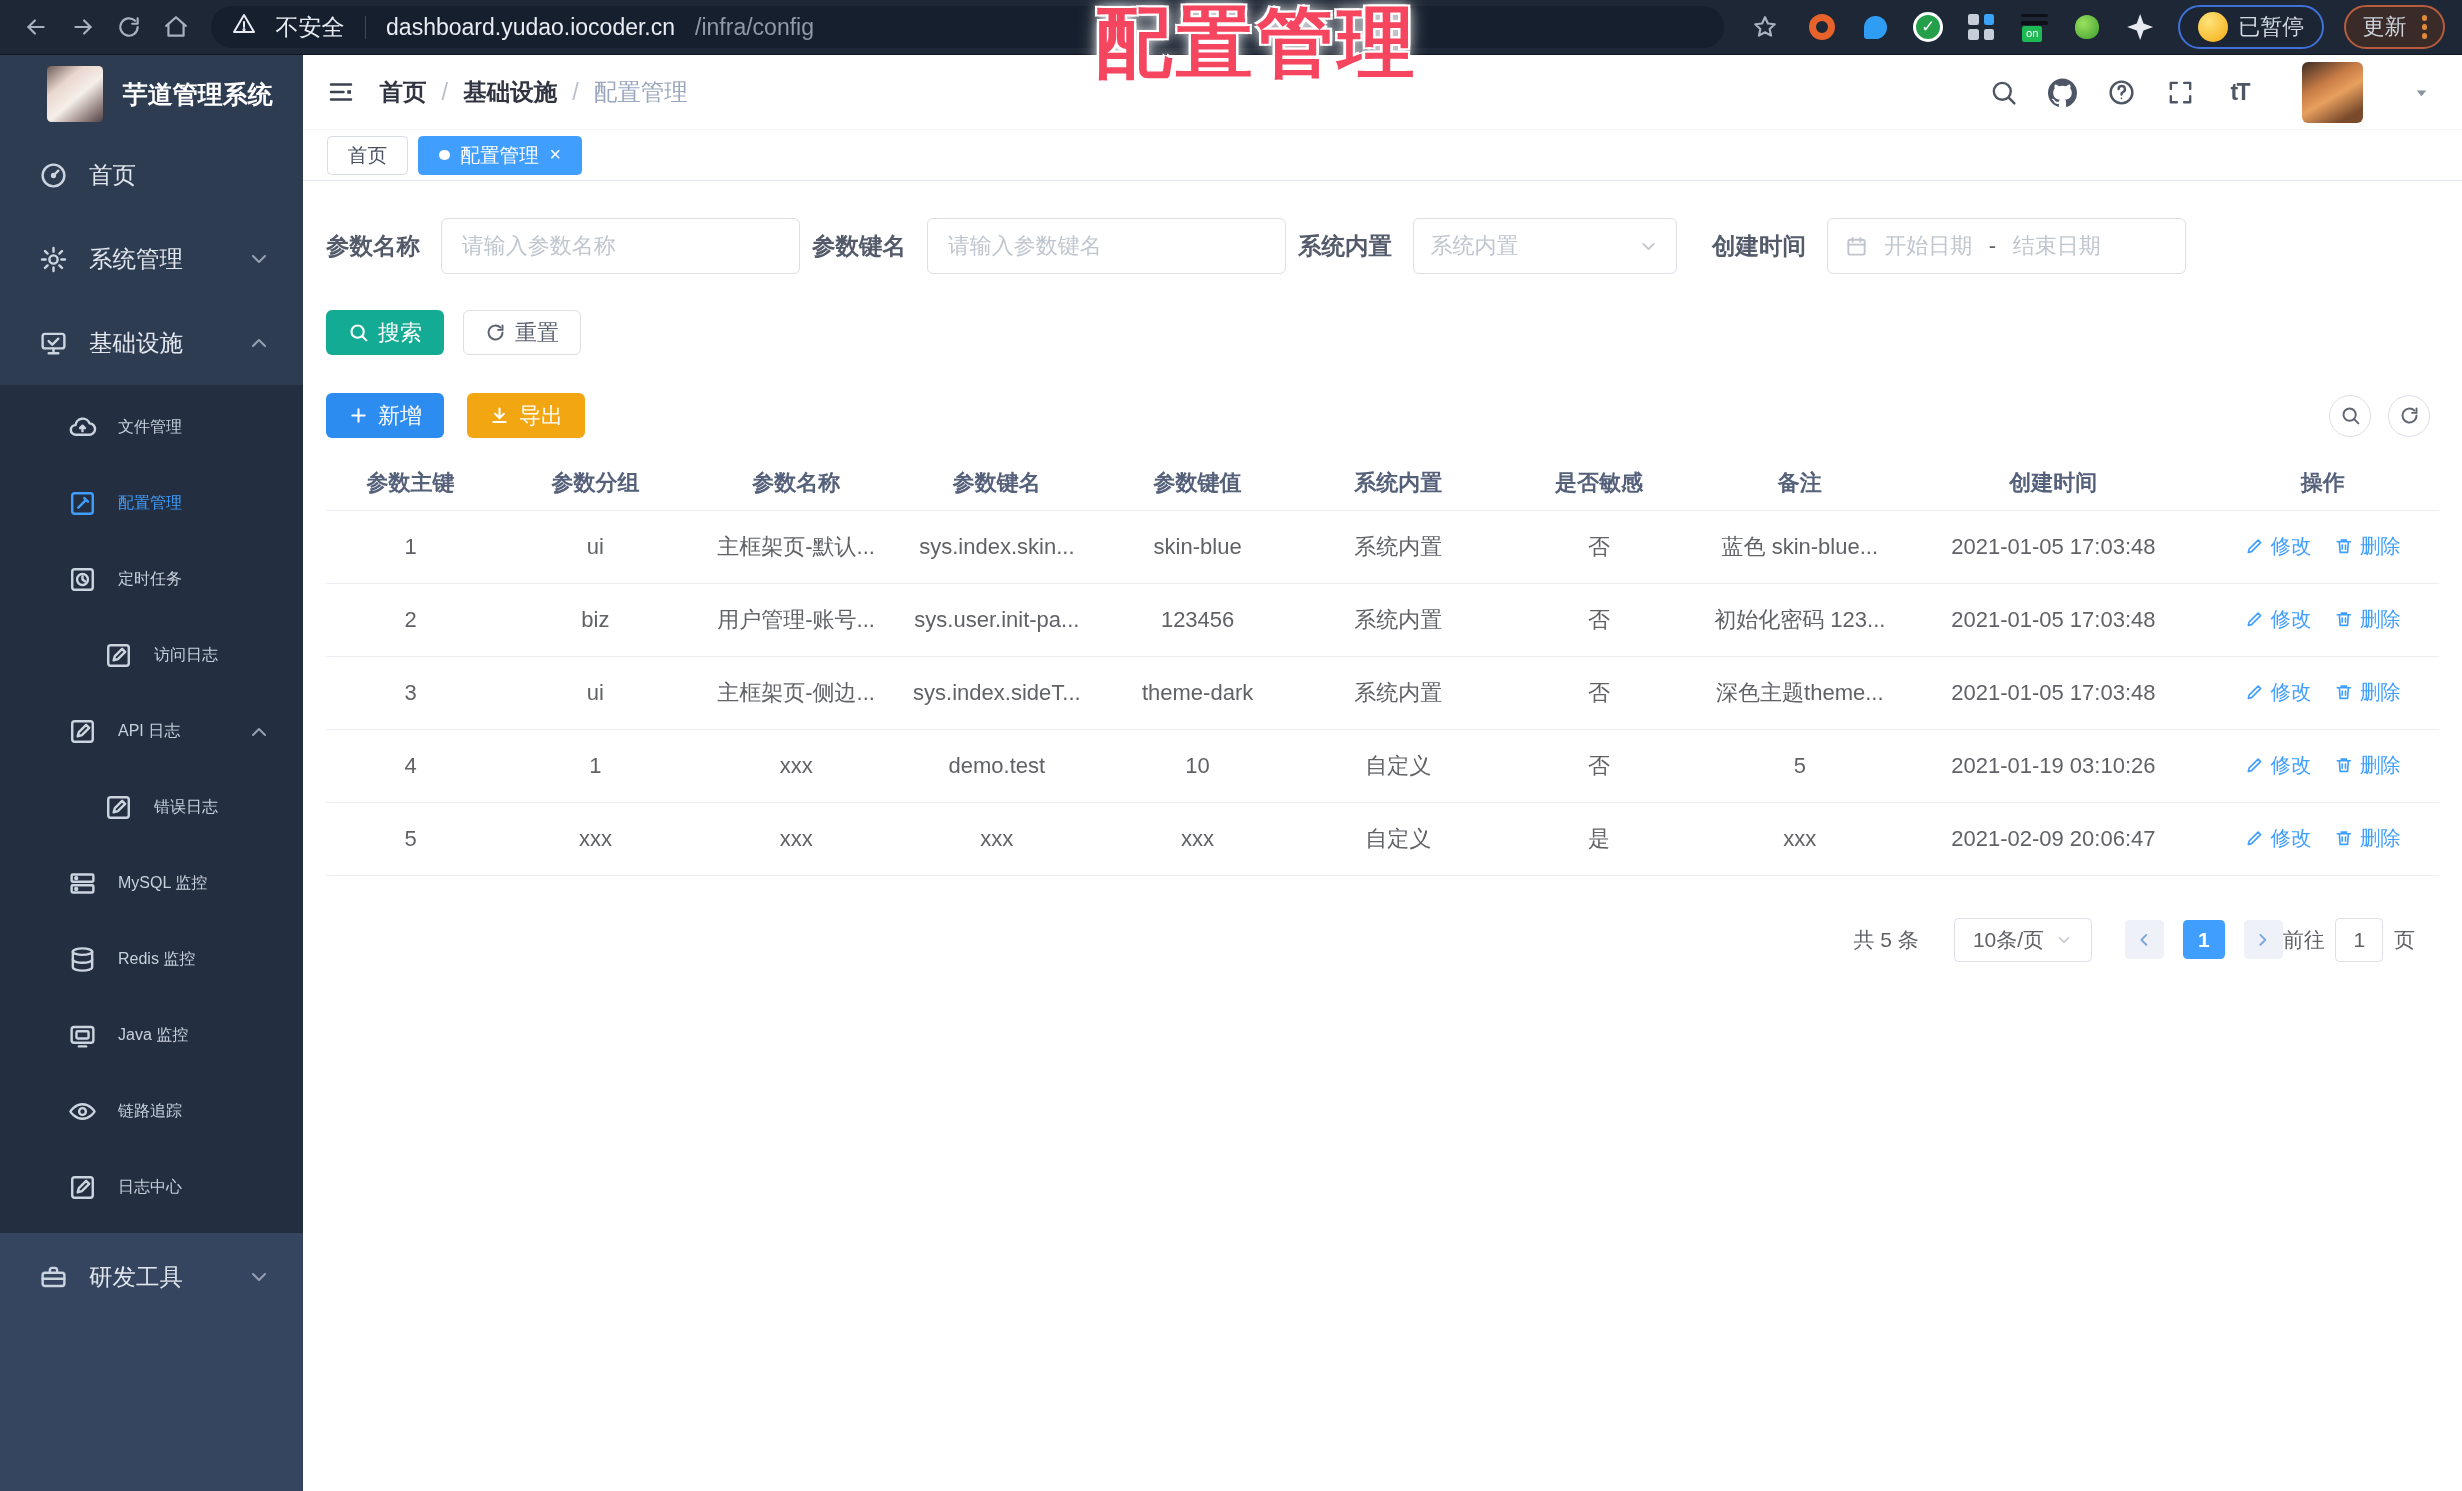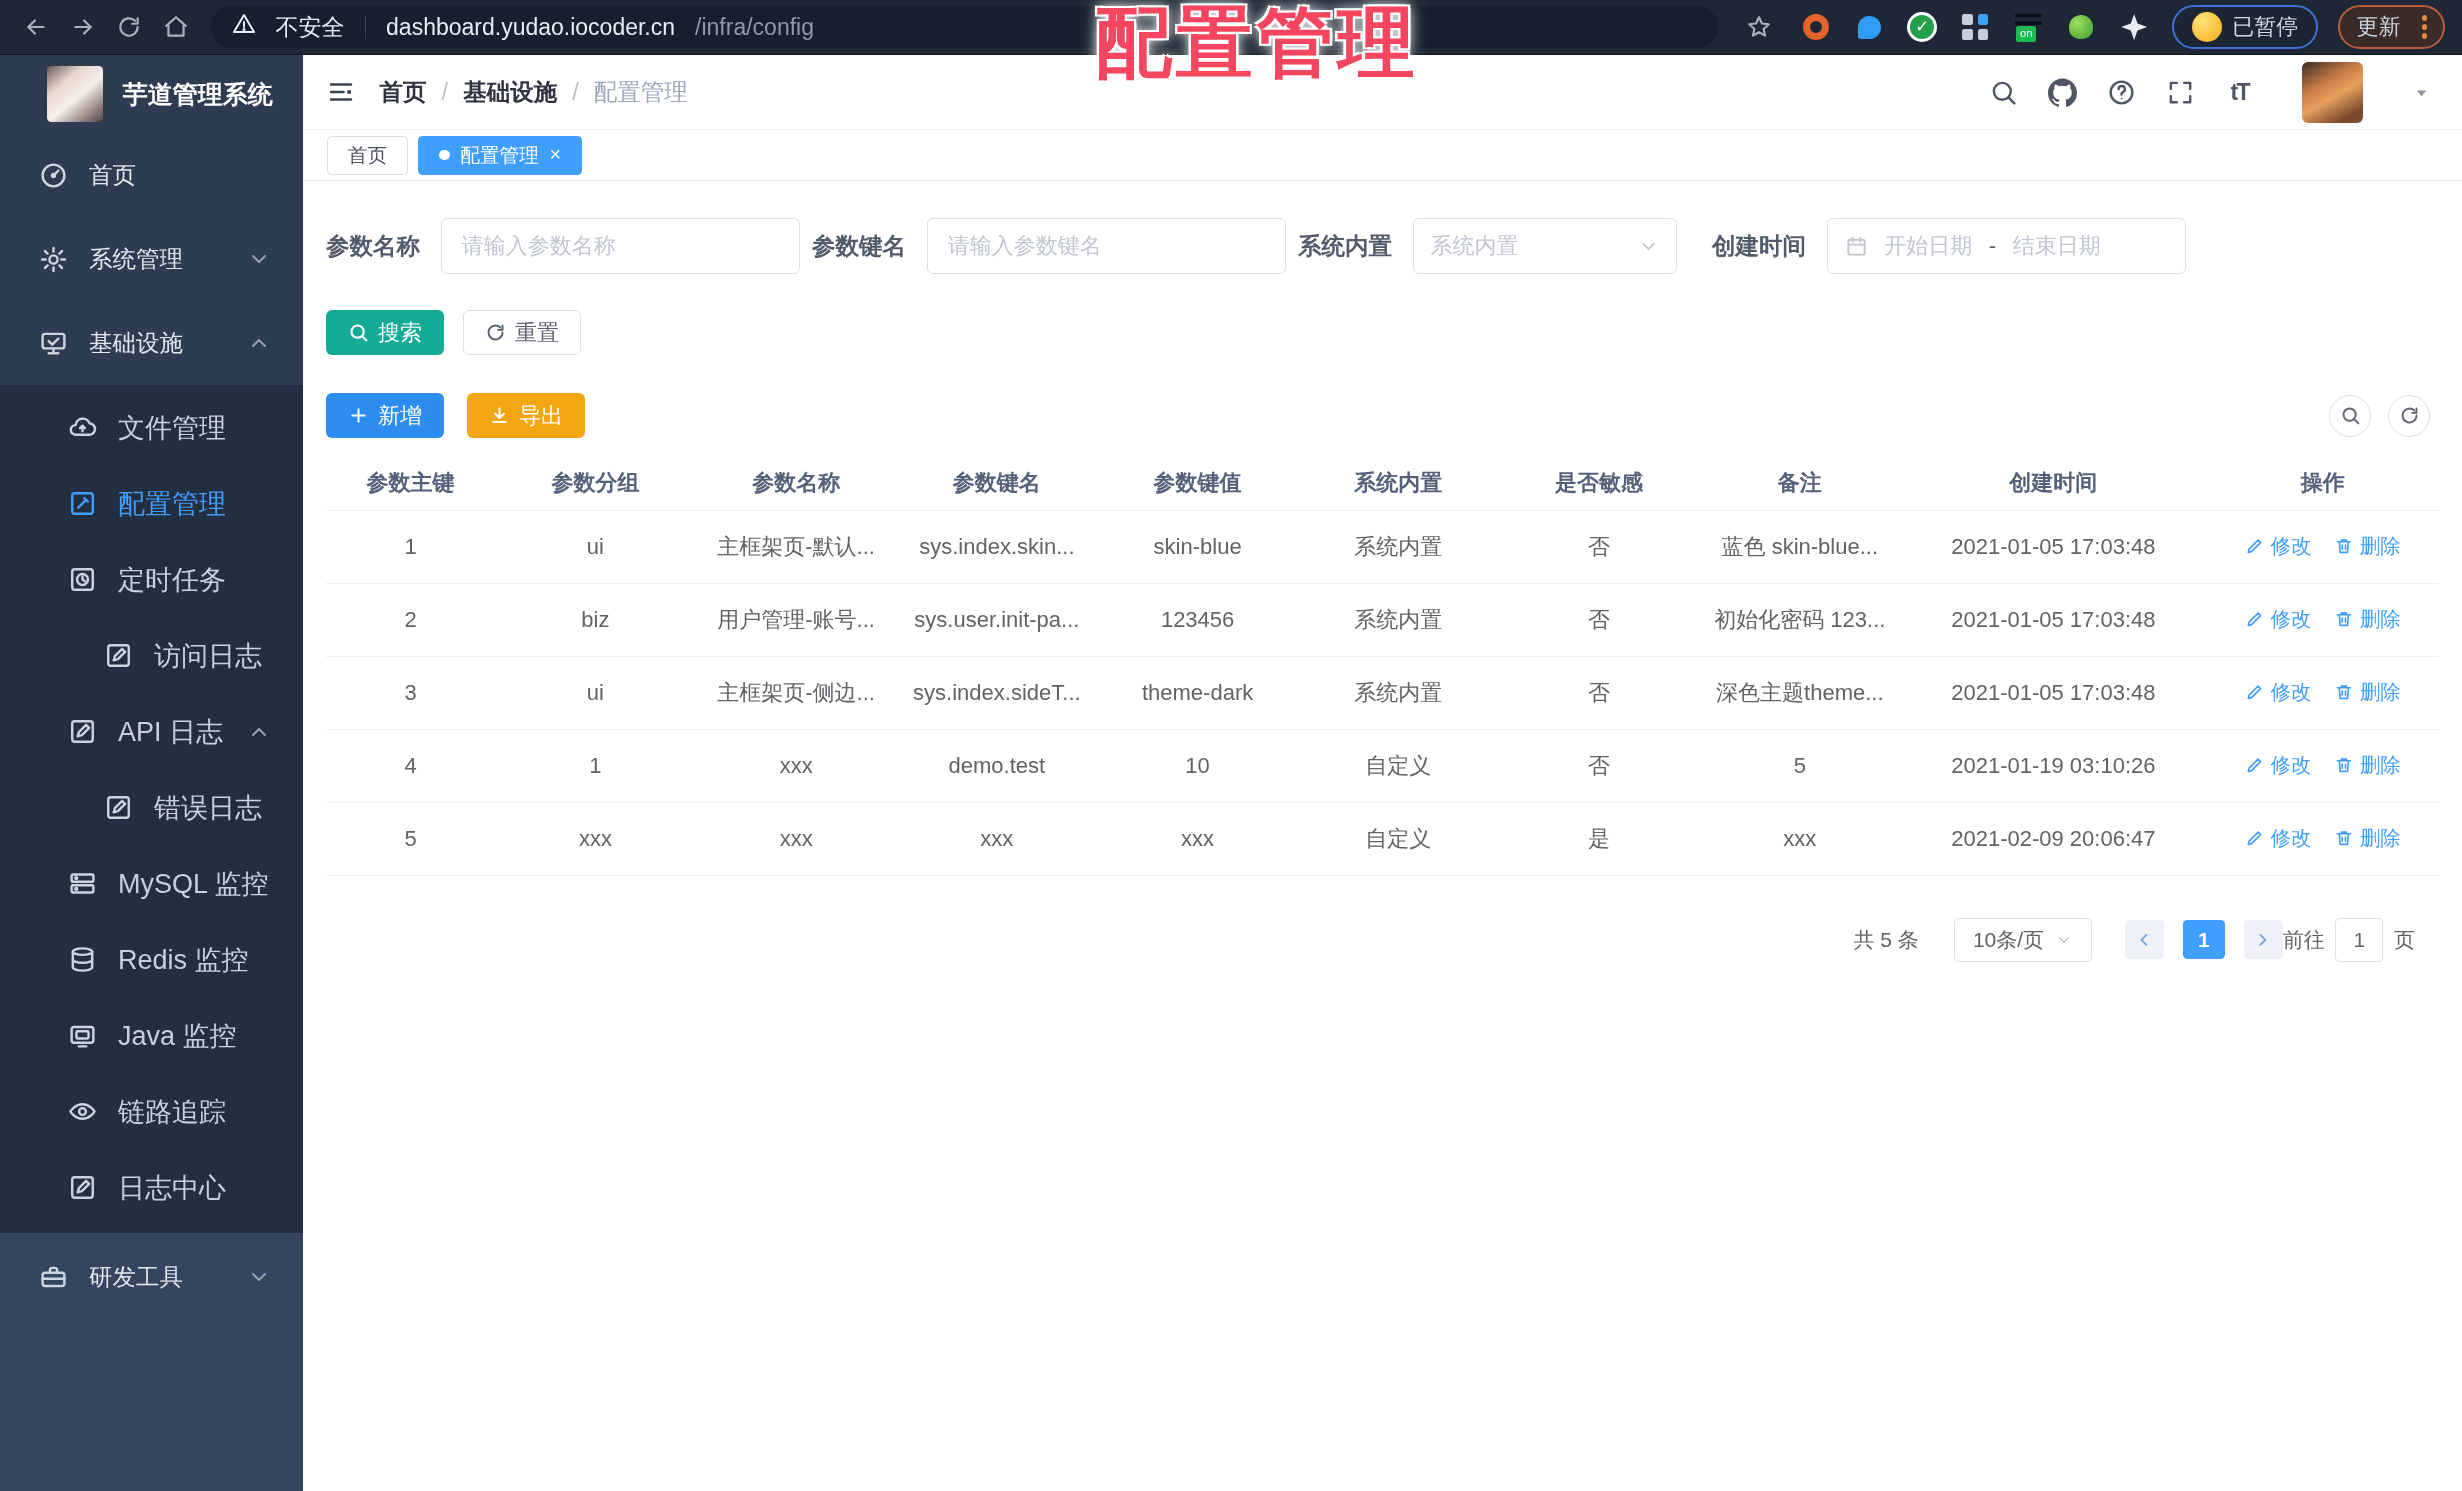--- a/index.html
+++ b/index.html
@@ -39,21 +39,21 @@
   .ext-lines em { position:absolute; left:3px; bottom:0; background:#1db954; color:#fff; font-style:normal; font-size:11.3px; line-height:1; padding:2.3px 3.8px; border-radius:2.3px; }
   .ext-sprout { width:24px; height:24px; border-radius:50% 50% 45% 45%; background:radial-gradient(circle at 35% 35%, #9be15d, #3e9d2f); }
   .ext-puzzle { width:26px; height:26px; background:#e8ecf2; clip-path:polygon(50% 0,63% 37%,100% 50%,63% 63%,50% 100%,37% 63%,0 50%,37% 37%); }
   .paused-pill {
     height:44px; border:2.3px solid #3f72d8; border-radius:23px; background:#1b2534;
     display:flex; align-items:center; gap:10.6px; padding:0 18px; color:#d2d9e4; font-size:22px; flex:none; margin-right:12px;
   }
   .emoji-face { width:30px; height:30px; border-radius:50%; background:radial-gradient(circle at 35% 30%, #ffe37a, #f4ac14); }
   .update-btn {
     height:44px; border:2.3px solid #b85c3e; background:#3a2b29; border-radius:23px;
-    display:flex; align-items:center; gap:21px; padding:0 16.6px; color:#ccd3dd; font-size:22px; flex:none;
+    display:flex; align-items:center; gap:15px; padding:0 16.6px; color:#ccd3dd; font-size:22px; flex:none;
   }
   .vdots { display:flex; flex-direction:column; gap:3.8px; }
   .vdots i { width:5.3px; height:5.3px; border-radius:50%; background:#e08a3c; }
   
   .annotation {
     position:absolute; top:1.5px; left:1095px; z-index:60;
     font-size:77px; font-weight:800; letter-spacing:3.8px; color:#f5455f; line-height:1.05;
     text-shadow: 2.3px 2.3px 0 #fff, -2.3px -2.3px 0 #fff, 2.3px -2.3px 0 #fff, -2.3px 2.3px 0 #fff,
                  0 0 10.6px rgba(255,255,255,.95), 0 0 19.7px rgba(255,255,255,.8);
     pointer-events:none; white-space:nowrap;
@@ -64,21 +64,21 @@
   .logo { height:78px; display:flex; align-items:center; gap:19.7px; padding-left:47px; }
   .logo-img { width:56px; height:56px; border-radius:4.5px; flex:none;
     background:linear-gradient(140deg,#6b5a56 0%,#e9d6cf 30%,#f6efe9 55%,#9c8a88 80%,#4f4344 100%); }
   .logo-title { font-size:25px; font-weight:700; color:#ffffff; white-space:nowrap; }
   .menu-item { height:84px; display:flex; align-items:center; gap:21px; padding-left:38px; font-size:23.5px; color:#e2e7ee; position:relative; cursor:pointer; }
   .mi-icon { width:30px; height:30px; flex:none; color:#ccd4df; display:flex; align-items:center; justify-content:center; }
   .mi-icon svg { width:29px; height:29px; }
   .chev { position:absolute; right:32px; color:#95a0b1; width:24px; height:24px; }
   .chev svg { width:24px; height:24px; }
   .submenu { background:#232e40; padding:4.5px 0 7.6px; }
-  .submenu .menu-item { height:76px; padding-left:67px; font-size:27px; color:#c8d0dc; }
+  .submenu .menu-item { height:76px; padding-left:67px; font-size:16px; color:#c8d0dc; }
   .submenu .menu-item.nested { padding-left:103px; }
   .menu-item.active, .menu-item.active .mi-icon { color:#409eff; }
   .side-bottom { flex:1; background:#36455f; padding-top:4.5px; }
   .side-bottom .menu-item { height:79px; }
   
   .main { flex:1; display:flex; flex-direction:column; background:#fff; min-width:0; }
   .topbar { height:75px; display:flex; align-items:center; padding:0 29px 0 13.6px; border-bottom:0.8px solid #f0f2f6; }
   .hamburger { width:48px; height:48px; display:flex; align-items:center; justify-content:center; color:#3b4250; }
   .hamburger svg { width:30px; height:30px; }
   .breadcrumb { display:flex; align-items:center; gap:15px; margin-left:15px; font-size:23.5px; color:#2f3440; font-weight:600; }

